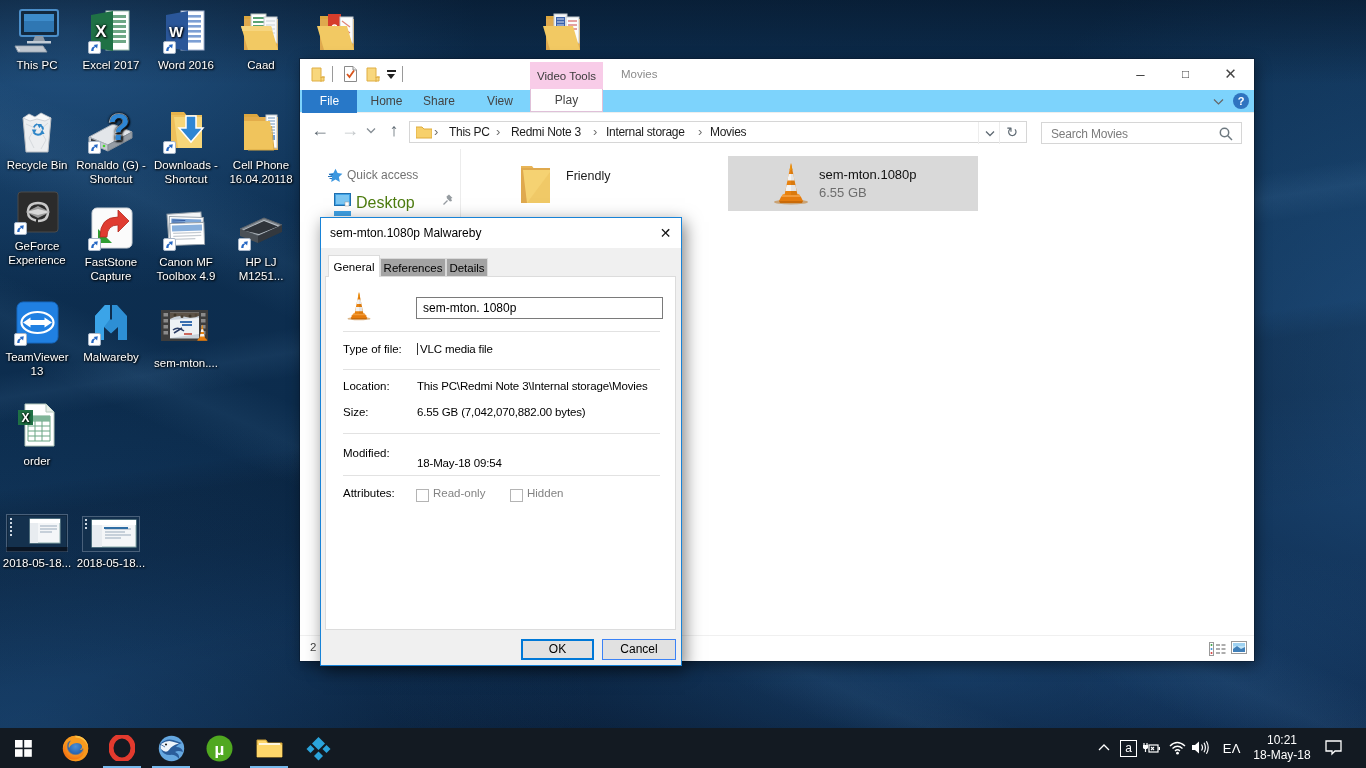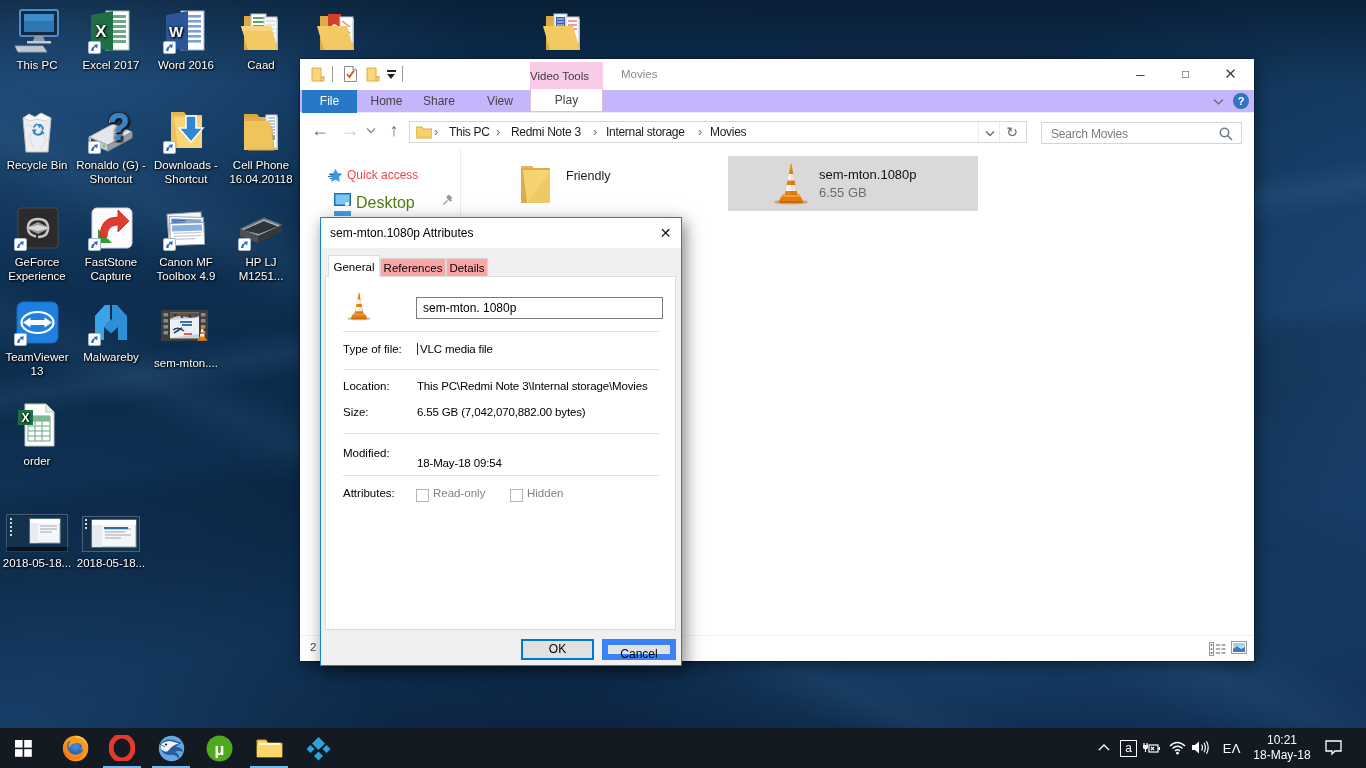--- a/index.html
+++ b/index.html
@@ -19,36 +19,36 @@
 .dicon{z-index:1}
 #win{z-index:5}
 #dlg{z-index:10}
 #task,#tray{z-index:20}
 .ic{position:relative}
 .sc{position:absolute;left:15px;bottom:0}
 .dicon .ic{height:46px;display:flex;align-items:flex-end;justify-content:center;margin-bottom:4px}
 
 #win{position:absolute;left:300px;top:59px;width:954px;height:602px;background:#fff;box-shadow:0 0 0 1px rgba(10,25,45,.55),2px 4px 14px rgba(0,0,0,.45);font-size:14px;color:#222}
 #tbar{position:absolute;left:0;top:0;width:100%;height:31px;background:#fff}
-#ribtabs{position:absolute;left:0;top:31px;width:100%;height:23px;background:#c4b5fd;border-bottom:1px solid #eeeeee}
+#ribtabs{position:absolute;left:0;top:31px;width:100%;height:23px;background:#7dd3fc;border-bottom:1px solid #eeeeee}
 #addr{position:absolute;left:0;top:54px;width:100%;height:36px;background:#fff}
 #body{position:absolute;left:0;top:90px;width:100%;height:486px;background:#fff}
 #sbar{position:absolute;left:0;bottom:0;width:100%;height:26px;background:#fff;border-top:1px solid #f0f0f0}
 .wbtn{position:absolute;top:0;width:45px;height:30px;color:#444;text-align:center;line-height:30px;font-size:15px}
 
 #dlg{position:absolute;left:320px;top:217px;width:362px;height:449px;background:#f0f0f0;border:1px solid #1883d7;box-shadow:3px 5px 16px rgba(0,0,0,.5);font-size:11.5px;color:#000}
 #dlg .dtitle{position:absolute;left:0;top:0;width:100%;height:30px;background:#fff;line-height:30px;padding-left:9px;font-size:12px}
 #dlg .dx{position:absolute;right:0;top:0;width:31px;height:30px;text-align:center;line-height:30px;font-size:14px;color:#111}
-.tab{position:absolute;background:#fca5a5;border:1px solid #d9d9d9;border-bottom:none;text-align:center;font-size:11.5px}
+.tab{position:absolute;background:#a3a3a3;border:1px solid #d9d9d9;border-bottom:none;text-align:center;font-size:11.5px}
 #page{position:absolute;left:4px;top:58px;width:351px;height:354px;background:#fff;border:1px solid #dcdcdc}
 .sep{position:absolute;height:1px;background:#e2e2e2;left:22px;width:317px}
 .lbl{position:absolute;left:22px;color:#000}
 .val{position:absolute;left:96px;color:#000;white-space:nowrap;letter-spacing:-0.15px}
 .cb{position:absolute;width:13px;height:13px;border:1px solid #b4b4b4;background:#fff}
-.btn{position:absolute;height:21px;background:#e1e1e1;border:6px solid #3b82f6;text-align:center;line-height:19px;font-size:12px}
+.btn{position:absolute;height:21px;background:#e1e1e1;border:1px solid #3b82f6;text-align:center;line-height:19px;font-size:12px}
 
 #task{position:absolute;left:0;top:728px;width:1366px;height:40px;background:#131a22}
 .tic{position:absolute;top:0;width:46px;height:40px;display:flex;align-items:center;justify-content:center}
 .bc{position:absolute;top:3px;font-size:12px;letter-spacing:-0.3px;color:#1c1c1c}
 .bcs{position:absolute;top:2px;font-size:13px;color:#6d6d6d}
 .runline{position:absolute;bottom:0;height:2px;background:#76b9ed}
 #tray{position:absolute;right:0;top:728px;height:40px;color:#fff}
 </style></head><body>
 <div id="desk">
     <div class="beam"></div>
@@ -221,21 +221,21 @@
           <rect x="6" y="9" width="34" height="33" fill="#e3ac4a"></rect>
           <rect x="28" y="7" width="11" height="33" fill="#fbfcfd" stroke="#c3c9cd"></rect>
           <path d="M30 10 h7 M30 13 h7 M30 16 h7 M30 19 h7 M30 22 h7 M30 25 h7" stroke="#9db8d4" stroke-width="1.4"></path>
           <rect x="30" y="27" width="7" height="5" fill="#6f9fd4"></rect>
           <path d="M6 13 L32 13 L36 42 L6 42 Z" fill="#f0c45c"></path>
           <path d="M33.5 18 L36 42 L10 42" fill="none" stroke="#d8a843" stroke-width="1"></path>
         </svg>
       </div>
       <div>Cell Phone<br>16.04.20118</div>
     </div>
-<div class="dicon" style="left:-1px;top:205px">
+<div class="dicon" style="left:-1px;top:189px">
       <div class="ic" style="height:46px">
         <svg width="46" height="46" viewBox="0 0 46 46">
           <rect x="4" y="3" width="40" height="40" rx="3" fill="#2b2b2b"></rect>
           <rect x="4" y="3" width="40" height="40" rx="3" fill="none" stroke="#4a4a4a"></rect>
           <g fill="none" stroke="#c9c9c9" stroke-width="2.4">
             <path d="M14 23 Q14 14 24 14 Q34 14 34 23 Q34 32 24 32"></path>
             <path d="M14 23 Q14 30 22 31.5"></path>
           </g>
           <path d="M12 23 L24 17 L36 23 L24 29 Z" fill="#9b9b9b"></path>
           <path d="M12 23 L24 20 L36 23 L24 26 Z" fill="#d8d8d8"></path>
@@ -435,21 +435,21 @@
           <path d="M3 8 L5.5 11 L10 4.5" fill="none" stroke="#d8541c" stroke-width="1.8"></path>
         </svg>
       <svg style="position:absolute;left:66px;top:8px" width="14" height="15" viewBox="0 0 14 15">
           <path d="M1 1 H10 V11 Q10 10 11 10 H13 V14 H1 Z" fill="#f8d77d" stroke="#dfae45"></path>
           <path d="M10 15 V11 Q10 10 11 10 H14" fill="none" stroke="#dfae45"></path>
         </svg>
       <div style="position:absolute;left:87px;top:11px;width:9px;height:2px;background:#222"></div>
       <div style="position:absolute;left:87px;top:15px;width:0;height:0;border:4.5px solid transparent;border-top:5px solid #222;border-bottom:none"></div>
       <div style="position:absolute;left:102px;top:7px;width:1px;height:16px;background:#9a9a9a"></div>
     </div>
-    <div style="position:absolute;left:230px;top:3px;width:73px;height:28px;background:#f8cce8;font-size:11.5px;color:#3b3b3b;line-height:28px">Video Tools</div>
+    <div style="position:absolute;left:230px;top:3px;width:73px;height:28px;background:#f8cce8;text-align:center;font-size:11.5px;color:#3b3b3b;line-height:28px">Video Tools</div>
     <div style="position:absolute;left:321px;top:0;height:31px;line-height:31px;color:#8a8a8a;font-size:11.5px">Movies</div>
     <div class="wbtn" style="left:818px">–</div>
     <div class="wbtn" style="left:863px;font-size:12px">□</div>
     <div class="wbtn" style="left:908px">✕</div>
   </div>
   <div id="ribtabs">
     <div style="position:absolute;left:2px;top:0;width:55px;height:23px;background:#2878c8;color:#fff;text-align:center;line-height:23px;font-size:12px">File</div>
     <div style="position:absolute;left:66px;top:0;width:41px;text-align:center;line-height:23px;font-size:12px;color:#444">Home</div>
     <div style="position:absolute;left:123px;top:0;width:42px;text-align:left;line-height:23px;font-size:12px;color:#444">Share</div>
     <div style="position:absolute;left:180px;top:0;width:40px;text-align:center;line-height:23px;font-size:12px;color:#444">View</div>
@@ -492,21 +492,21 @@
           <line x1="8.8" y1="8.8" x2="13" y2="13" stroke="#6d787f" stroke-width="1.5"></line>
         </svg>
     </div>
   </div>
   <div id="body">
     <div style="position:absolute;left:160px;top:0;width:1px;height:486px;background:#ececec"></div>
     <svg style="position:absolute;left:28px;top:19px" width="15" height="15" viewBox="0 0 15 15">
         <path d="M7.5 0.8 L9.6 5.1 L14.4 5.8 L10.9 9.1 L11.8 13.9 L7.5 11.6 L3.2 13.9 L4.1 9.1 L0.6 5.8 L5.4 5.1 Z" fill="#3b97e0"></path>
         <path d="M1 6.5 H5 M0 8.5 H4 M1.5 10.5 H4" stroke="#2a72b8" stroke-width="1"></path>
       </svg>
-    <div style="position:absolute;left:47px;top:19px;font-size:12px;color:#ef4444">Quick access</div>
+    <div style="position:absolute;left:47px;top:19px;font-size:12px;color:#737373">Quick access</div>
     <svg style="position:absolute;left:34px;top:44px" width="17" height="15" viewBox="0 0 17 15">
         <rect x="0.5" y="0.5" width="16" height="12" fill="#3fa2e6" stroke="#1f6fae"></rect>
         <rect x="2" y="2" width="13" height="9" fill="#7cc6f2"></rect>
         <rect x="11" y="9" width="4" height="4" fill="#fff" stroke="#999" stroke-width="0.5"></rect>
       </svg>
     <div style="position:absolute;left:56px;top:45px;font-size:16px;color:#4d7c0f">Desktop</div>
     <svg style="position:absolute;left:142px;top:44px" width="12" height="13" viewBox="0 0 12 13">
         <path d="M7 1.5 L10.5 5 L9 5.5 L10 8 L8 8.5 L5 5.5 L4.5 3.5 Z" fill="#969ca1"></path>
         <line x1="5.5" y1="7.5" x2="1.5" y2="11.5" stroke="#969ca1" stroke-width="1.3"></line>
       </svg>
@@ -553,21 +553,21 @@
       <svg style="position:absolute;left:931px;top:5px" width="16" height="13" viewBox="0 0 16 13">
           <rect x="0.5" y="0.5" width="15" height="12" fill="#fff" stroke="#9a9a9a"></rect>
           <rect x="2" y="2" width="12" height="9" fill="#bfe3f7"></rect>
           <path d="M2 8 L6 5 L10 8 L14 6 V11 H2 Z" fill="#3f7fb8"></path>
           <rect x="2" y="2" width="12" height="3" fill="#9ed2f2"></rect>
         </svg>
     </div>
   </div>
 </div>
 <div id="dlg">
-  <div class="dtitle">sem-mton.1080p Attributes</div>
+  <div class="dtitle">sem-mton.1080p Malwareby</div>
   <div class="dx">✕</div>
   <div class="tab" style="left:7px;top:37px;width:52px;height:22px;background:#fff;line-height:22px;z-index:3;border-color:#dcdcdc">General</div>
   <div class="tab" style="left:59px;top:40px;width:66px;height:19px;line-height:18px">References</div>
   <div class="tab" style="left:125px;top:40px;width:42px;height:19px;line-height:18px">Details</div>
   <div id="page"></div>
   <div style="position:absolute;left:23px;top:70px;width:30px;height:34px"><svg width="30" height="34" viewBox="0 0 44 46">
   <ellipse cx="22" cy="43" rx="17" ry="2.5" fill="#b96d14" opacity="0.5"></ellipse>
   <path d="M12 38 L18 34 L26 34 L32 38 L34 42 L10 42 Z" fill="#e57c0e"></path>
   <path d="M10 42 L34 42 L33 44 L11 44 Z" fill="#c96a08"></path>
   <path d="M12 38 L32 38 L30 35 L14 35 Z" fill="#f29b3a"></path>

